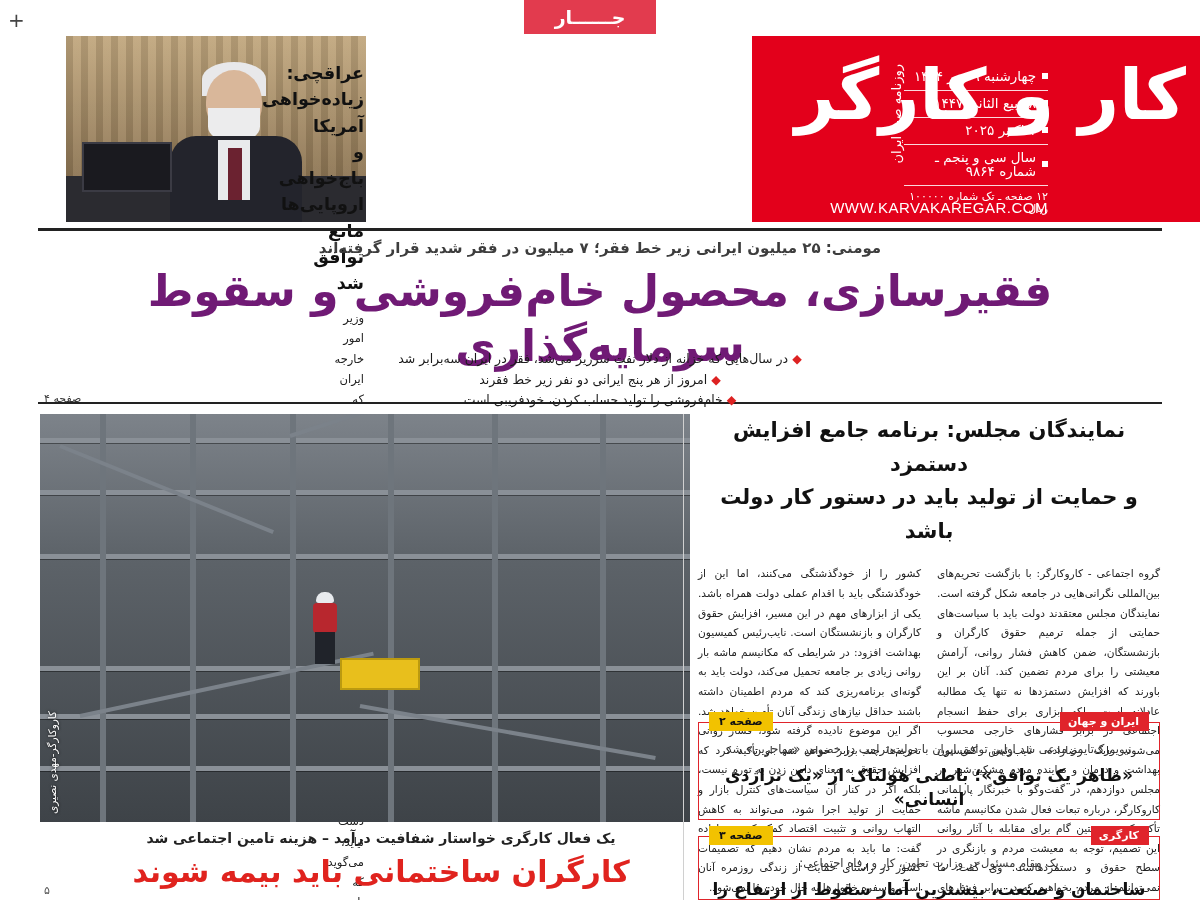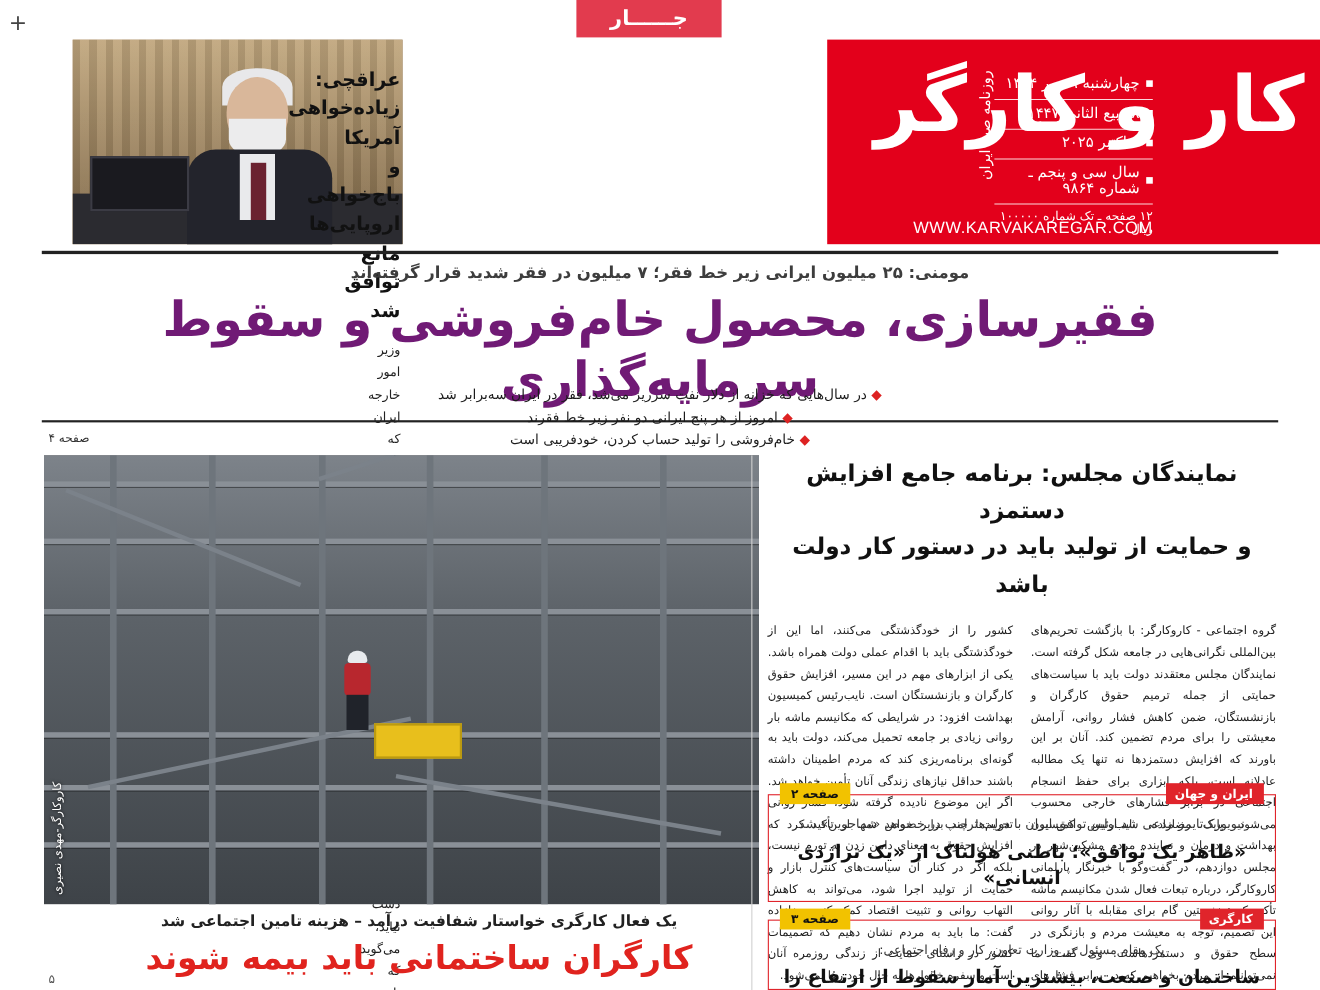--- a/index.html
+++ b/index.html
@@ -201,21 +201,21 @@
     color: #333;
     text-align: left;
   }
 
   
   .lead {
     position: absolute;
     top: 228px;
     left: 38px;
     width: 1124px;
-    height: 156px;
+    height: 176px;
     border-top: 3px solid #222;
     border-bottom: 2px solid #222;
     box-sizing: border-box;
   }
   .lead-kicker {
     margin-top: 8px;
     text-align: center;
     font-size: 15px;
     font-weight: bold;
     color: #3d3d3d;

